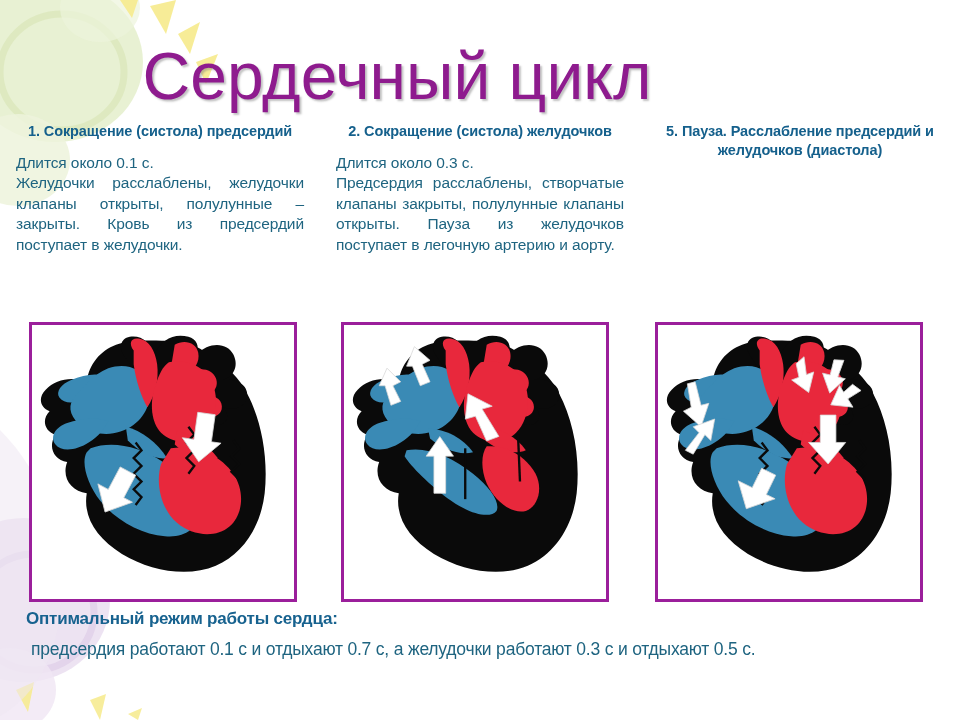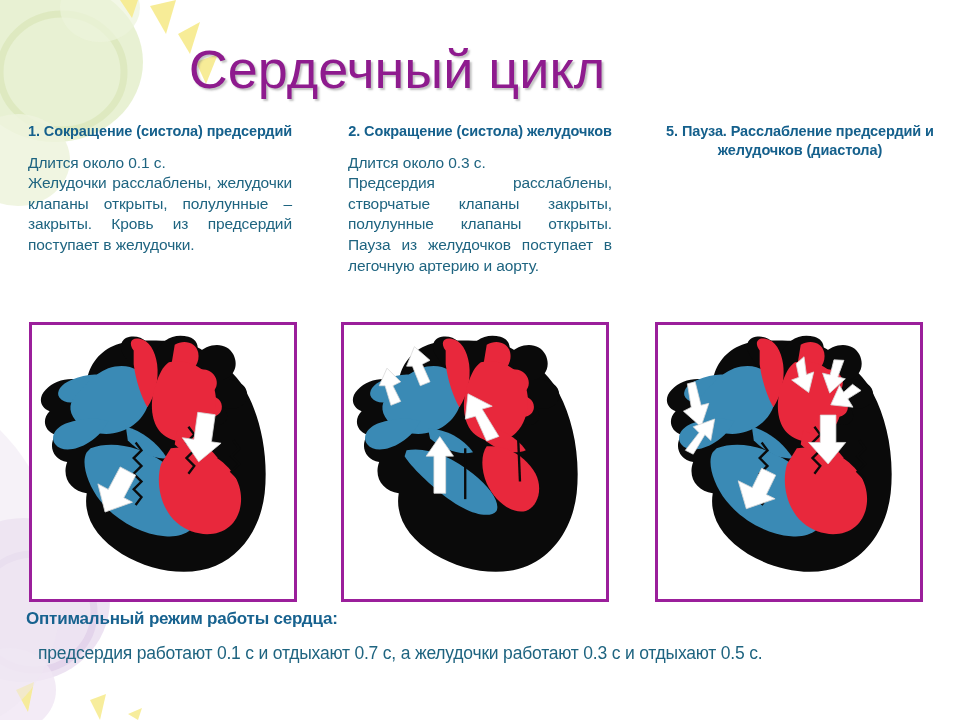--- a/index.html
+++ b/index.html
@@ -23,41 +23,41 @@
     pointer-events: none;
     z-index: 0;
   }
 
   
   #slide-title {
     position: absolute;
     left: 0; top: 38px;
     width: 794px;
     text-align: center;
-    font-size: 54px;
+    font-size: 66px;
     font-weight: 400;
     color: #8E1B8E;
     letter-spacing: 0px;
     text-shadow: 2px 2px 2px rgba(120,120,120,0.45);
     z-index: 3;
     white-space: nowrap;
   }
 
   
   #columns {
     position: absolute;
     left: 0; top: 122px;
     width: 960px;
     display: flex;
     z-index: 3;
   }
   .column {
     width: 320px;
     box-sizing: border-box;
-    padding: 0 16px;
+    padding: 0 4px;
   }
   .col-heading {
     font-size: 14.5px;
     font-weight: bold;
     color: #15608C;
     text-align: center;
     line-height: 1.28;
     margin: 0 0 2px 0;
     letter-spacing: -0.1px;
   }
@@ -111,21 +111,21 @@
     font-size: 17px;
     font-weight: bold;
     color: #17628F;
     margin: 1px 0 8px 0;
     letter-spacing: -0.2px;
   }
   #footer-body {
     font-size: 17.5px;
     color: #1E6480;
     line-height: 1.42;
-    margin: 12px;
+    margin: 5px;
     letter-spacing: -0.2px;
   }
 </style>
 </head>
 <body>
 
 <svg id="bg-decor" viewBox="0 0 960 720" xmlns="http://www.w3.org/2000/svg">
   <defs>
     <clipPath id="slideClip">
         <rect x="0" y="0" width="960" height="720"></rect>

